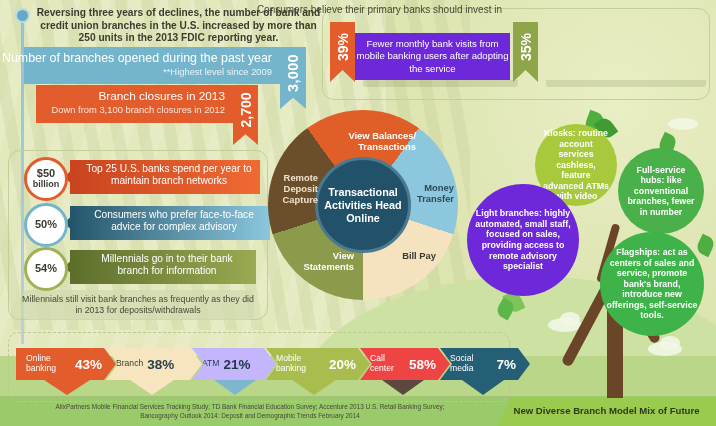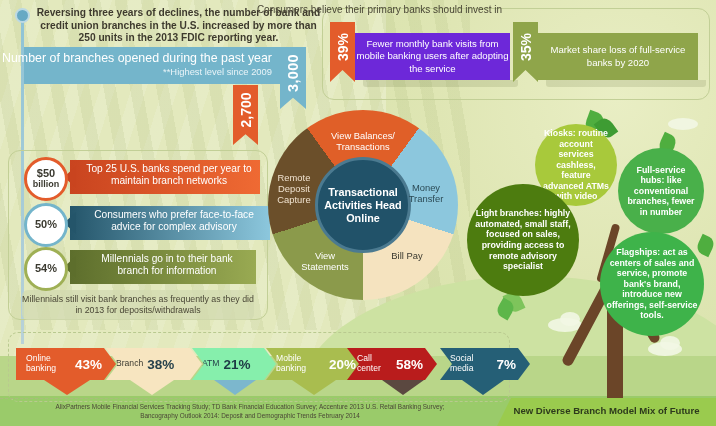--- a/index.html
+++ b/index.html
@@ -191,22 +191,22 @@
   .donut-wrap { position:absolute; left:268px; top:110px; width:190px; height:190px; }
   .donut { position:absolute; inset:0; border-radius:50%; }
   .donut-hole {
     position:absolute; left:50%; top:50%; transform:translate(-50%,-50%);
     width:96px; height:96px; border-radius:50%;
     background:#215269; border:3px solid #4b7a90;
     display:flex; align-items:center; justify-content:center; text-align:center;
     color:#fff; font-weight:bold; font-size:10.8px; line-height:13px;
   }
   .seg-label {
-    position:absolute; text-align:center; font-size:9.4px; line-height:11px;
-    font-weight:400;
+    position:absolute; text-align:right; font-size:9.4px; line-height:11px;
+    font-weight:700;
   }
 
   
   .bubble {
     position:absolute; border-radius:50%;
     display:flex; align-items:center; justify-content:center;
     text-align:center; color:#fff; font-weight:bold;
     font-size:8.8px; line-height:10.6px; padding:6px;
   }
   .leaf {
@@ -280,40 +280,43 @@
   <div class="intro">Reversing three years of declines, the number of bank and credit union branches in the U.S. increased by more than 250 units in the 2013 FDIC reporting year.</div>
 
   <div class="banner-blue">
     <div class="b-main">Number of branches opened during the past year</div>
     <div class="b-sub">**Highest level since 2009</div>
   </div>
   <div class="tab-blue">
     <span>3,000</span>
   </div>
 
+  <div class="banner-orange">
+    <div class="b-main">Branch closures in 2013</div>
+    <div class="b-sub">Down from 3,100 branch closures in 2012</div>
+  </div>
   <div class="tab-orange">
     <span>2,700</span>
   </div>
 
   <div class="tr-panel"></div>
 
   <div class="flag" style="left:330px;top:22px;width:180px;height:66px;">
     <div class="shadow" style="left:33px;top:58px;width:155px;"></div>
     <div class="tab" style="background:#e35c2b;">
       <span>39%</span>
     </div>
     <div class="body" style="width:155px;height:47px;background:#6d28d9;">Fewer monthly bank visits from mobile banking users after adopting the service</div>
   </div>
 
   <div class="flag" style="left:513px;top:22px;width:185px;height:66px;">
     <div class="shadow" style="left:33px;top:58px;width:160px;"></div>
     <div class="tab" style="background:#8fa54a;">
       <span>35%</span>
     </div>
-    <div class="body" style="width:160px;height:47px;background:#8fa54a;">Market share loss of full-service banks by 2020</div>
   </div>
 
   <div class="stats-panel"></div>
 
   <div class="stat-row" style="left:24px;top:160px;width:236px;">
     <div class="stat-bar" style="width:190px;background:linear-gradient(90deg,#c9441f,#ef6a33);">Top 25 U.S. banks spend per year to maintain branch networks</div>
     <div class="stat-arrow" style="border-right:12px solid #c9441f;"></div>
     <div class="stat-circle" style="border:3px solid #e35c2b;">
       <span>$50</span>
       <span class="small">billion</span>
@@ -357,51 +360,51 @@
 
   <div class="leaf" style="left:586px;top:112px;width:17px;height:22px;transform:rotate(20deg);background:#4fae3f;"></div>
   <div class="leaf" style="left:598px;top:118px;width:16px;height:20px;transform:rotate(-35deg);background:#3e9c33;"></div>
   <div class="leaf" style="left:660px;top:134px;width:15px;height:20px;transform:rotate(25deg);background:#4fae3f;"></div>
   <div class="leaf" style="left:698px;top:236px;width:15px;height:19px;transform:rotate(25deg);background:#4fae3f;"></div>
   <div class="leaf" style="left:506px;top:292px;width:16px;height:20px;transform:rotate(-25deg);background:#7ec45b;"></div>
   <div class="leaf" style="left:498px;top:300px;width:15px;height:18px;transform:rotate(30deg);background:#5db64a;"></div>
 
   <div class="bubble" style="left:535px;top:124px;width:82px;height:82px;background:#a8c93b;">Kiosks: routine account services cashless, feature advanced ATMs with video</div>
   <div class="bubble" style="left:618px;top:148px;width:86px;height:86px;background:#49b04a;">Full-service hubs: like conventional branches, fewer in number</div>
-  <div class="bubble" style="left:467px;top:184px;width:112px;height:112px;background:#4d7c0f;">Light branches: highly automated, small staff, focused on sales, providing access to remote advisory specialist</div>
+  <div class="bubble" style="left:467px;top:184px;width:112px;height:112px;background:#6d28d9;">Light branches: highly automated, small staff, focused on sales, providing access to remote advisory specialist</div>
   <div class="bubble" style="left:600px;top:232px;width:104px;height:104px;background:#3eb34a;">Flagships: act as centers of sales and service, promote bank's brand, introduce new offerings, self-service tools.</div>
 
   <div class="invest-panel"></div>
   <div class="invest-title">Consumers believe their primary banks should invest in</div>
 
   <div class="chev" style="left:16px;width:100px;background:#e35c2b;clip-path:polygon(0 0,88px 0,100px 50%,88px 100%,0 100%);">
     <span class="cname" style="color:#ffffff;">Online banking</span>
     <span class="cval" style="color:#ffffff;">43%</span>
   </div>
   <div style="position:absolute;left:44px;top:380px;width:46px;height:15px;background:#e35c2b;clip-path:polygon(0 0,100% 0,100% 0,50% 100%);"></div>
 
   <div class="chev" style="left:106px;width:96px;background:#f7e5c0;clip-path:polygon(0 0,84px 0,96px 50%,84px 100%,0 100%,12px 50%);">
     <span class="cname" style="color:#3b3a30;">Branch</span>
     <span class="cval" style="color:#27424c;">38%</span>
   </div>
   <div style="position:absolute;left:130px;top:380px;width:44px;height:15px;background:#f7e5c0;clip-path:polygon(0 0,100% 0,50% 100%);"></div>
 
-  <div class="chev" style="left:192px;width:84px;background:#86efac;clip-path:polygon(0 0,72px 0,84px 50%,72px 100%,0 100%,12px 50%);">
+  <div class="chev" style="left:192px;width:84px;background:#c4b5fd;clip-path:polygon(0 0,72px 0,84px 50%,72px 100%,0 100%,12px 50%);">
     <span class="cname" style="color:#27424c;">ATM</span>
     <span class="cval" style="color:#1e3a45;">21%</span>
   </div>
   <div style="position:absolute;left:214px;top:380px;width:42px;height:15px;background:#7cb7cd;clip-path:polygon(0 0,100% 0,50% 100%);"></div>
 
   <div class="chev" style="left:266px;width:104px;background:#a9bd4f;clip-path:polygon(0 0,92px 0,104px 50%,92px 100%,0 100%,12px 50%);">
     <span class="cname" style="color:#ffffff;">Mobile banking</span>
     <span class="cval" style="color:#ffffff;">20%</span>
   </div>
   <div style="position:absolute;left:292px;top:380px;width:44px;height:15px;background:#a9bd4f;clip-path:polygon(0 0,100% 0,50% 100%);"></div>
 
-  <div class="chev" style="left:347px;width:90px;background:#b91c1c;clip-path:polygon(0 0,78px 0,90px 50%,78px 100%,0 100%,12px 50%);">
+  <div class="chev" style="left:360px;width:90px;background:#ef4444;clip-path:polygon(0 0,78px 0,90px 50%,78px 100%,0 100%,12px 50%);">
     <span class="cname" style="color:#ffffff;">Call center</span>
     <span class="cval" style="color:#ffffff;">58%</span>
   </div>
   <div style="position:absolute;left:382px;top:380px;width:42px;height:15px;background:#5b4840;clip-path:polygon(0 0,100% 0,50% 100%);"></div>
 
   <div class="chev" style="left:440px;width:90px;background:#255f76;clip-path:polygon(0 0,78px 0,90px 50%,78px 100%,0 100%,12px 50%);">
     <span class="cname" style="color:#ffffff;">Social media</span>
     <span class="cval" style="color:#ffffff;">7%</span>
   </div>
   <div style="position:absolute;left:462px;top:380px;width:42px;height:15px;background:#255f76;clip-path:polygon(0 0,100% 0,50% 100%);"></div>

